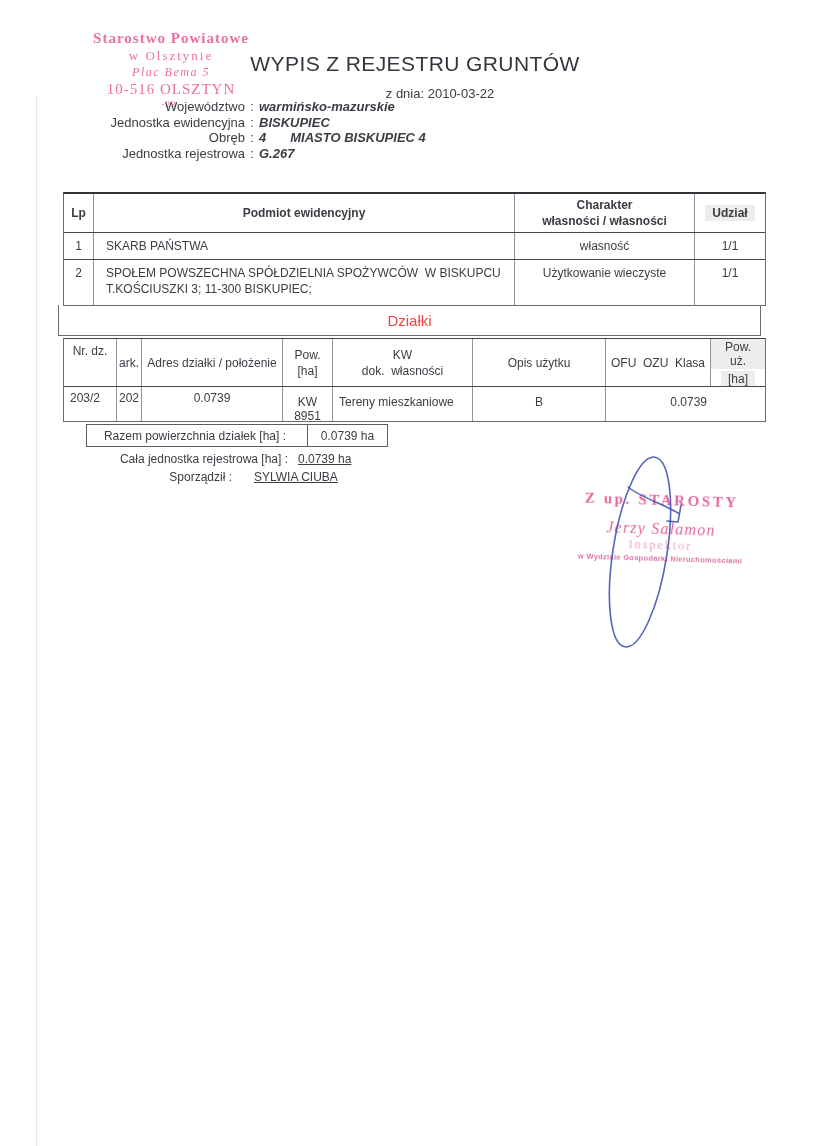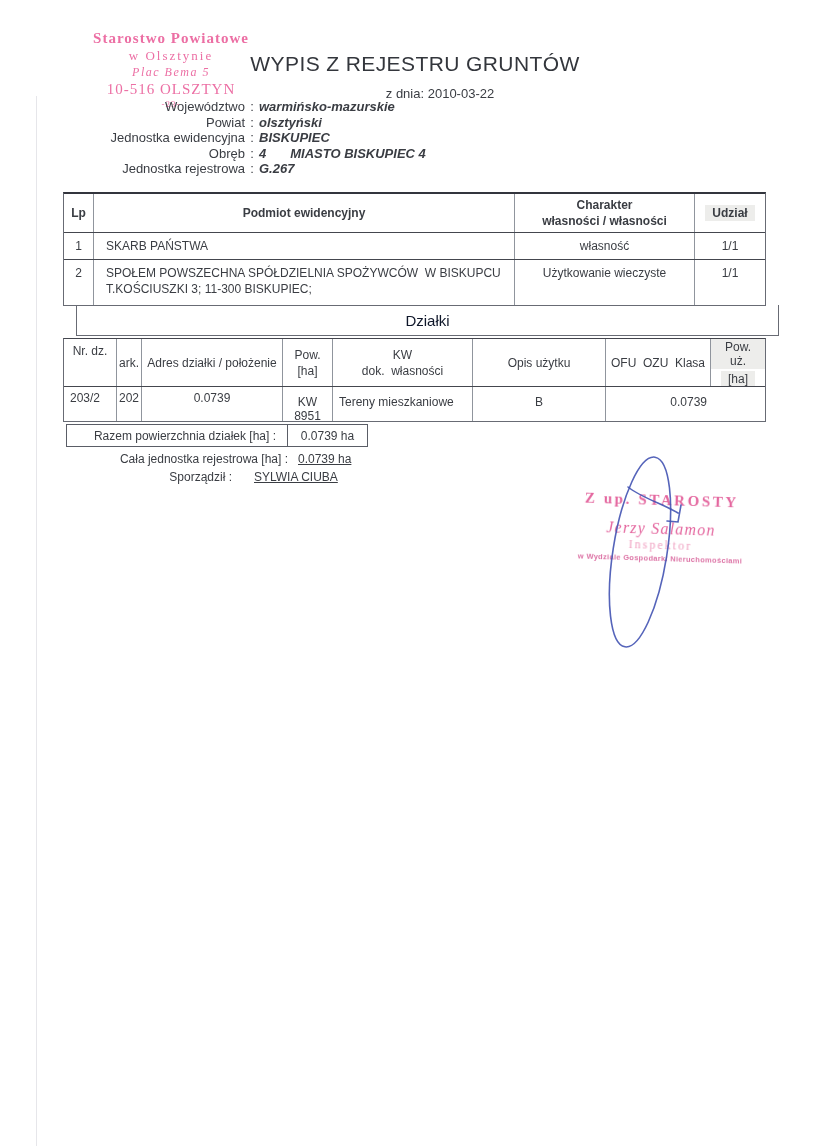--- a/index.html
+++ b/index.html
@@ -42,27 +42,27 @@
   .hline{border-top:1px solid #44464e;}
   .bold{font-weight:bold;}
   .left{justify-content:flex-start;text-align:left;}
   .right{justify-content:flex-end;text-align:right;}
   .topal{align-items:flex-start;}
   .pad{padding-left:12px;padding-right:8px;}
   .pad-sm{padding-left:6px;padding-right:4px;}
   .pre{white-space:pre-wrap;}
   .two-line{display:flex;flex-direction:column;gap:2px;}
   .hl{background:#ededeb;padding:1px 7px;}
-  .banner{left:76px;width:703px;height:31px;box-sizing:border-box;border:1px solid #686b74;border-top:none;
-    display:flex;align-items:center;justify-content:center;font-size:15px;color:#0f172a;}
+  .banner{left:58px;width:703px;height:31px;box-sizing:border-box;border:1px solid #686b74;border-top:none;
+    display:flex;align-items:center;justify-content:center;font-size:15px;color:#ef4444;}
 
   
   .razem-box{left:66px;top:424px;display:flex;font-size:12px;}
   .rz-label{box-sizing:border-box;width:222px;height:23px;border:1px solid #5a5d66;
-    display:flex;align-items:center;justify-content:flex-end;padding-right:11px;}
+    display:flex;align-items:center;justify-content:flex-end;padding-right:21px;margin-left:20px;}
   .rz-value{box-sizing:border-box;width:80px;height:23px;border:1px solid #5a5d66;border-left:none;
     display:flex;align-items:center;justify-content:center;}
   .sum-row{left:66px;font-size:12px;white-space:nowrap;text-decoration:underline;}
   .sum-label{display:inline-block;width:222px;text-align:right;}
   .sum-label.short{width:166px;}
   .sum-value{margin-left:10px;}
   .sum-value.name{margin-left:22px;}
 
   
   .approval-stamp{left:556px;top:492px;width:210px;transform:rotate(1.8deg);
@@ -87,23 +87,20 @@
   <div class="l4">10-516 OLSZTYN</div>
   <div class="l5">-23-</div>
 </div>
 
 <h1 class="abs title">WYPIS Z REJESTRU GRUNTÓW</h1>
 <div class="abs date-line">z dnia: 2010-03-22</div>
 
 <div class="abs fields">
   <div class="frow">
     <span class="flabel">Województwo</span><span class="fcolon">:</span><span class="fvalue">warmińsko-mazurskie</span>
-  </div>
-  <div class="frow">
-    <span class="flabel">Powiat</span><span class="fcolon">:</span><span class="fvalue">olsztyński</span>
   </div>
   <div class="frow">
     <span class="flabel">Jednostka ewidencyjna</span><span class="fcolon">:</span><span class="fvalue">BISKUPIEC</span>
   </div>
   <div class="frow">
     <span class="flabel">Obręb</span><span class="fcolon">:</span><span class="fvalue">4</span><span class="fvalue2">MIASTO BISKUPIEC 4</span>
   </div>
   <div class="frow">
     <span class="flabel">Jednostka rejestrowa</span><span class="fcolon">:</span><span class="fvalue">G.267</span>
   </div>

